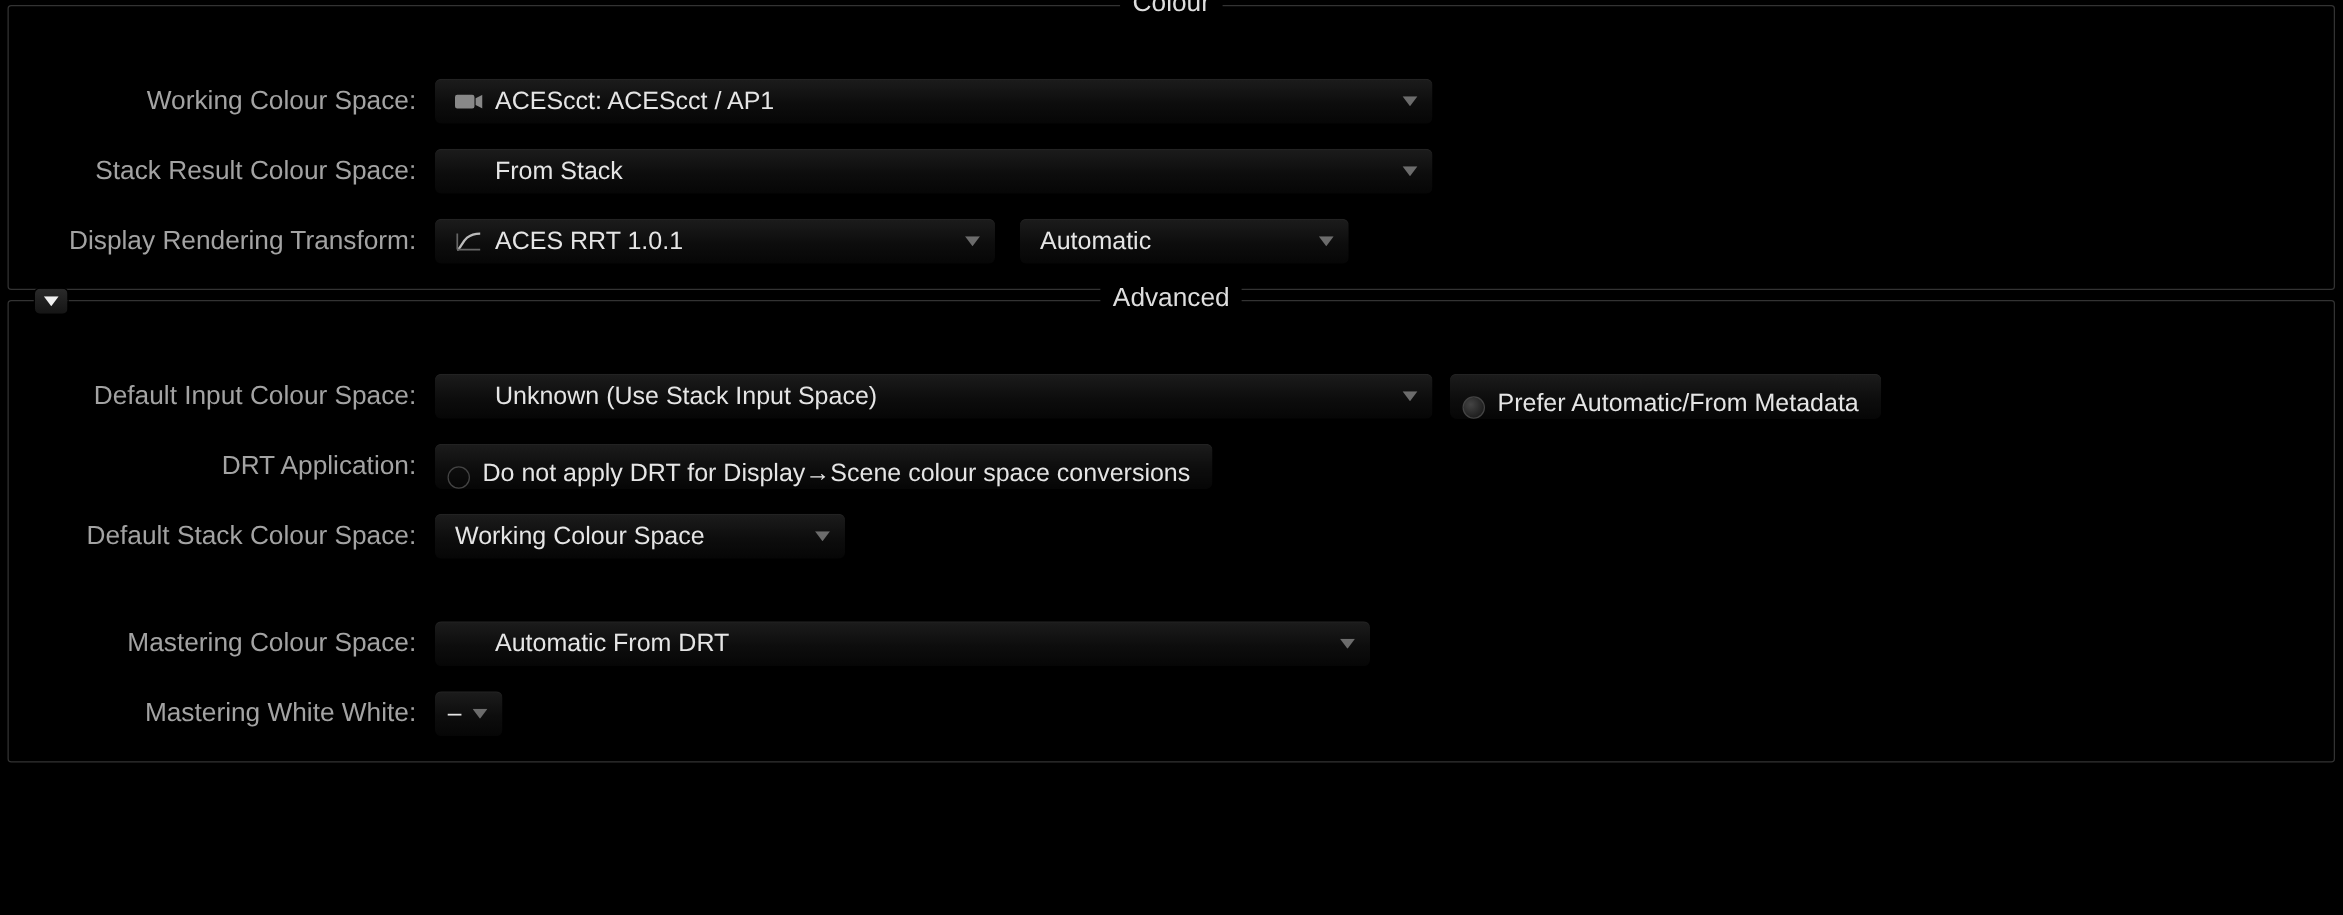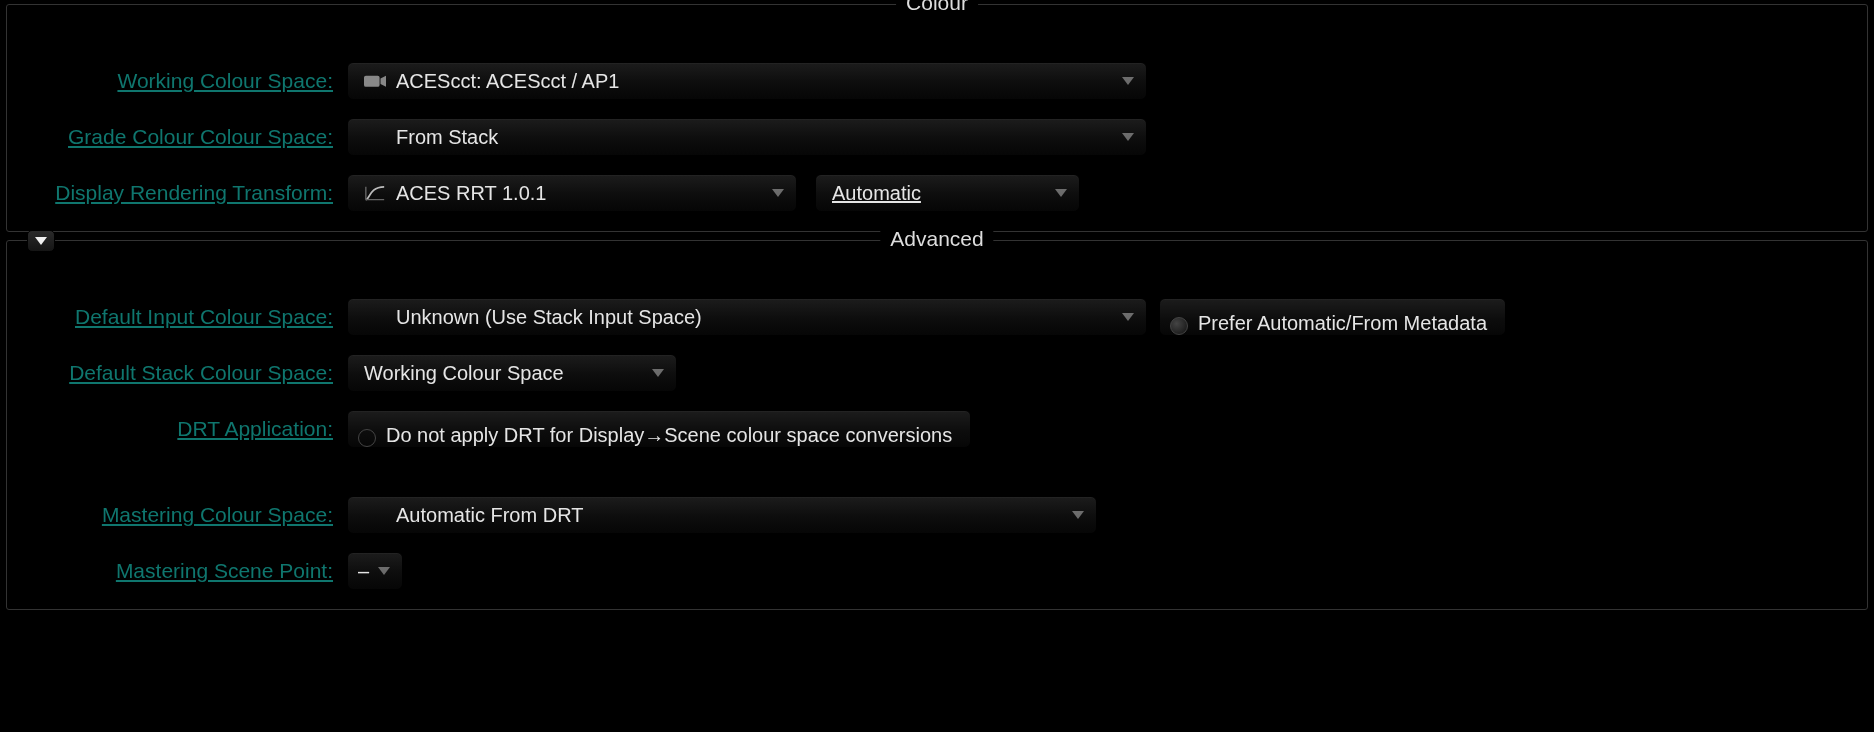--- a/index.html
+++ b/index.html
@@ -53,24 +53,23 @@
     align-items: center;
     min-height: 56px;
     padding-right: 12px;
   }
   .row-spacer { height: 30px; }
 
   .label-cell {
     width: 340px;
     text-align: right;
     padding-right: 14px;
-    color: #0f766e;
+    color: #a3a3a3;
     font-family: Arial, Helvetica, sans-serif;
     font-size: 21px;
-    text-decoration: underline;
   }
 
   .dropdown {
     position: relative;
     height: 38px;
     background: linear-gradient(to bottom, #1c1c1c 0%, #0d0d0d 55%, #060606 100%);
     border: 1px solid #000000;
     border-radius: 6px;
     display: flex;
     align-items: center;
@@ -99,21 +98,21 @@
     right: 12px;
     top: 50%;
     transform: translateY(-50%);
     width: 12px;
     height: 8px;
     opacity: 0.6;
   }
 
   .w-800 { width: 800px; }
   .w-450 { width: 450px; }
-  .w-265 { width: 265px; text-decoration: underline; }
+  .w-265 { width: 265px; }
   .w-330 { width: 330px; }
   .w-750 { width: 750px; }
   .w-295 { width: 295px; }
   .w-55  { width: 56px; padding-left: 10px; padding-right: 28px;}
 
   .checkbox-ctl {
     height: 38px;
     background: linear-gradient(to bottom, #1c1c1c 0%, #0d0d0d 55%, #060606 100%);
     border: 1px solid #000000;
     border-radius: 6px;
@@ -158,21 +157,21 @@
           </svg>
       </span>
       <span class="dd-text">ACEScct: ACEScct / AP1</span>
       <svg class="chev" viewBox="0 0 12 8">
           <path d="M0 0h12L6 8z"></path>
         </svg>
     </div>
   </div>
 
   <div class="row">
-    <div class="label-cell">Grade Colour Colour Space:</div>
+    <div class="label-cell">Stack Result Colour Space:</div>
     <div class="dropdown w-800">
       <span class="dd-icon"></span>
       <span class="dd-text">From Stack</span>
       <svg class="chev" viewBox="0 0 12 8">
           <path d="M0 0h12L6 8z"></path>
         </svg>
     </div>
   </div>
 
   <div class="row">
@@ -216,53 +215,53 @@
           <path d="M0 0h12L6 8z"></path>
         </svg>
     </div>
     <div class="checkbox-ctl ml-12">
       <span class="radio-dot"></span>
       <span>Prefer Automatic/From Metadata</span>
     </div>
   </div>
 
   <div class="row">
-    <div class="label-cell">Default Stack Colour Space:</div>
-    <div class="dropdown w-330">
-      <span class="dd-text">Working Colour Space</span>
-      <svg class="chev" viewBox="0 0 12 8">
-          <path d="M0 0h12L6 8z"></path>
-        </svg>
-    </div>
-  </div>
-
-  <div class="row">
     <div class="label-cell">DRT Application:</div>
     <div class="checkbox-ctl">
       <span class="radio-dot hollow"></span>
       <span>Do not apply DRT for Display→Scene colour space conversions</span>
     </div>
   </div>
 
+  <div class="row">
+    <div class="label-cell">Default Stack Colour Space:</div>
+    <div class="dropdown w-330">
+      <span class="dd-text">Working Colour Space</span>
+      <svg class="chev" viewBox="0 0 12 8">
+          <path d="M0 0h12L6 8z"></path>
+        </svg>
+    </div>
+  </div>
+
   <div class="row-spacer"></div>
 
   <div class="row">
     <div class="label-cell">Mastering Colour Space:</div>
     <div class="dropdown w-750">
       <span class="dd-icon"></span>
       <span class="dd-text">Automatic From DRT</span>
       <svg class="chev" viewBox="0 0 12 8">
           <path d="M0 0h12L6 8z"></path>
         </svg>
     </div>
   </div>
 
 
   <div class="row">
-    <div class="label-cell">Mastering Scene Point:</div>
+    <div class="label-cell">Mastering White White:</div>
     <div class="dropdown w-55">
       <span class="dd-text">–</span>
       <svg class="chev" viewBox="0 0 12 8">
           <path d="M0 0h12L6 8z"></path>
         </svg>
     </div>
   </div>
 </div>
 
 </body></html>

